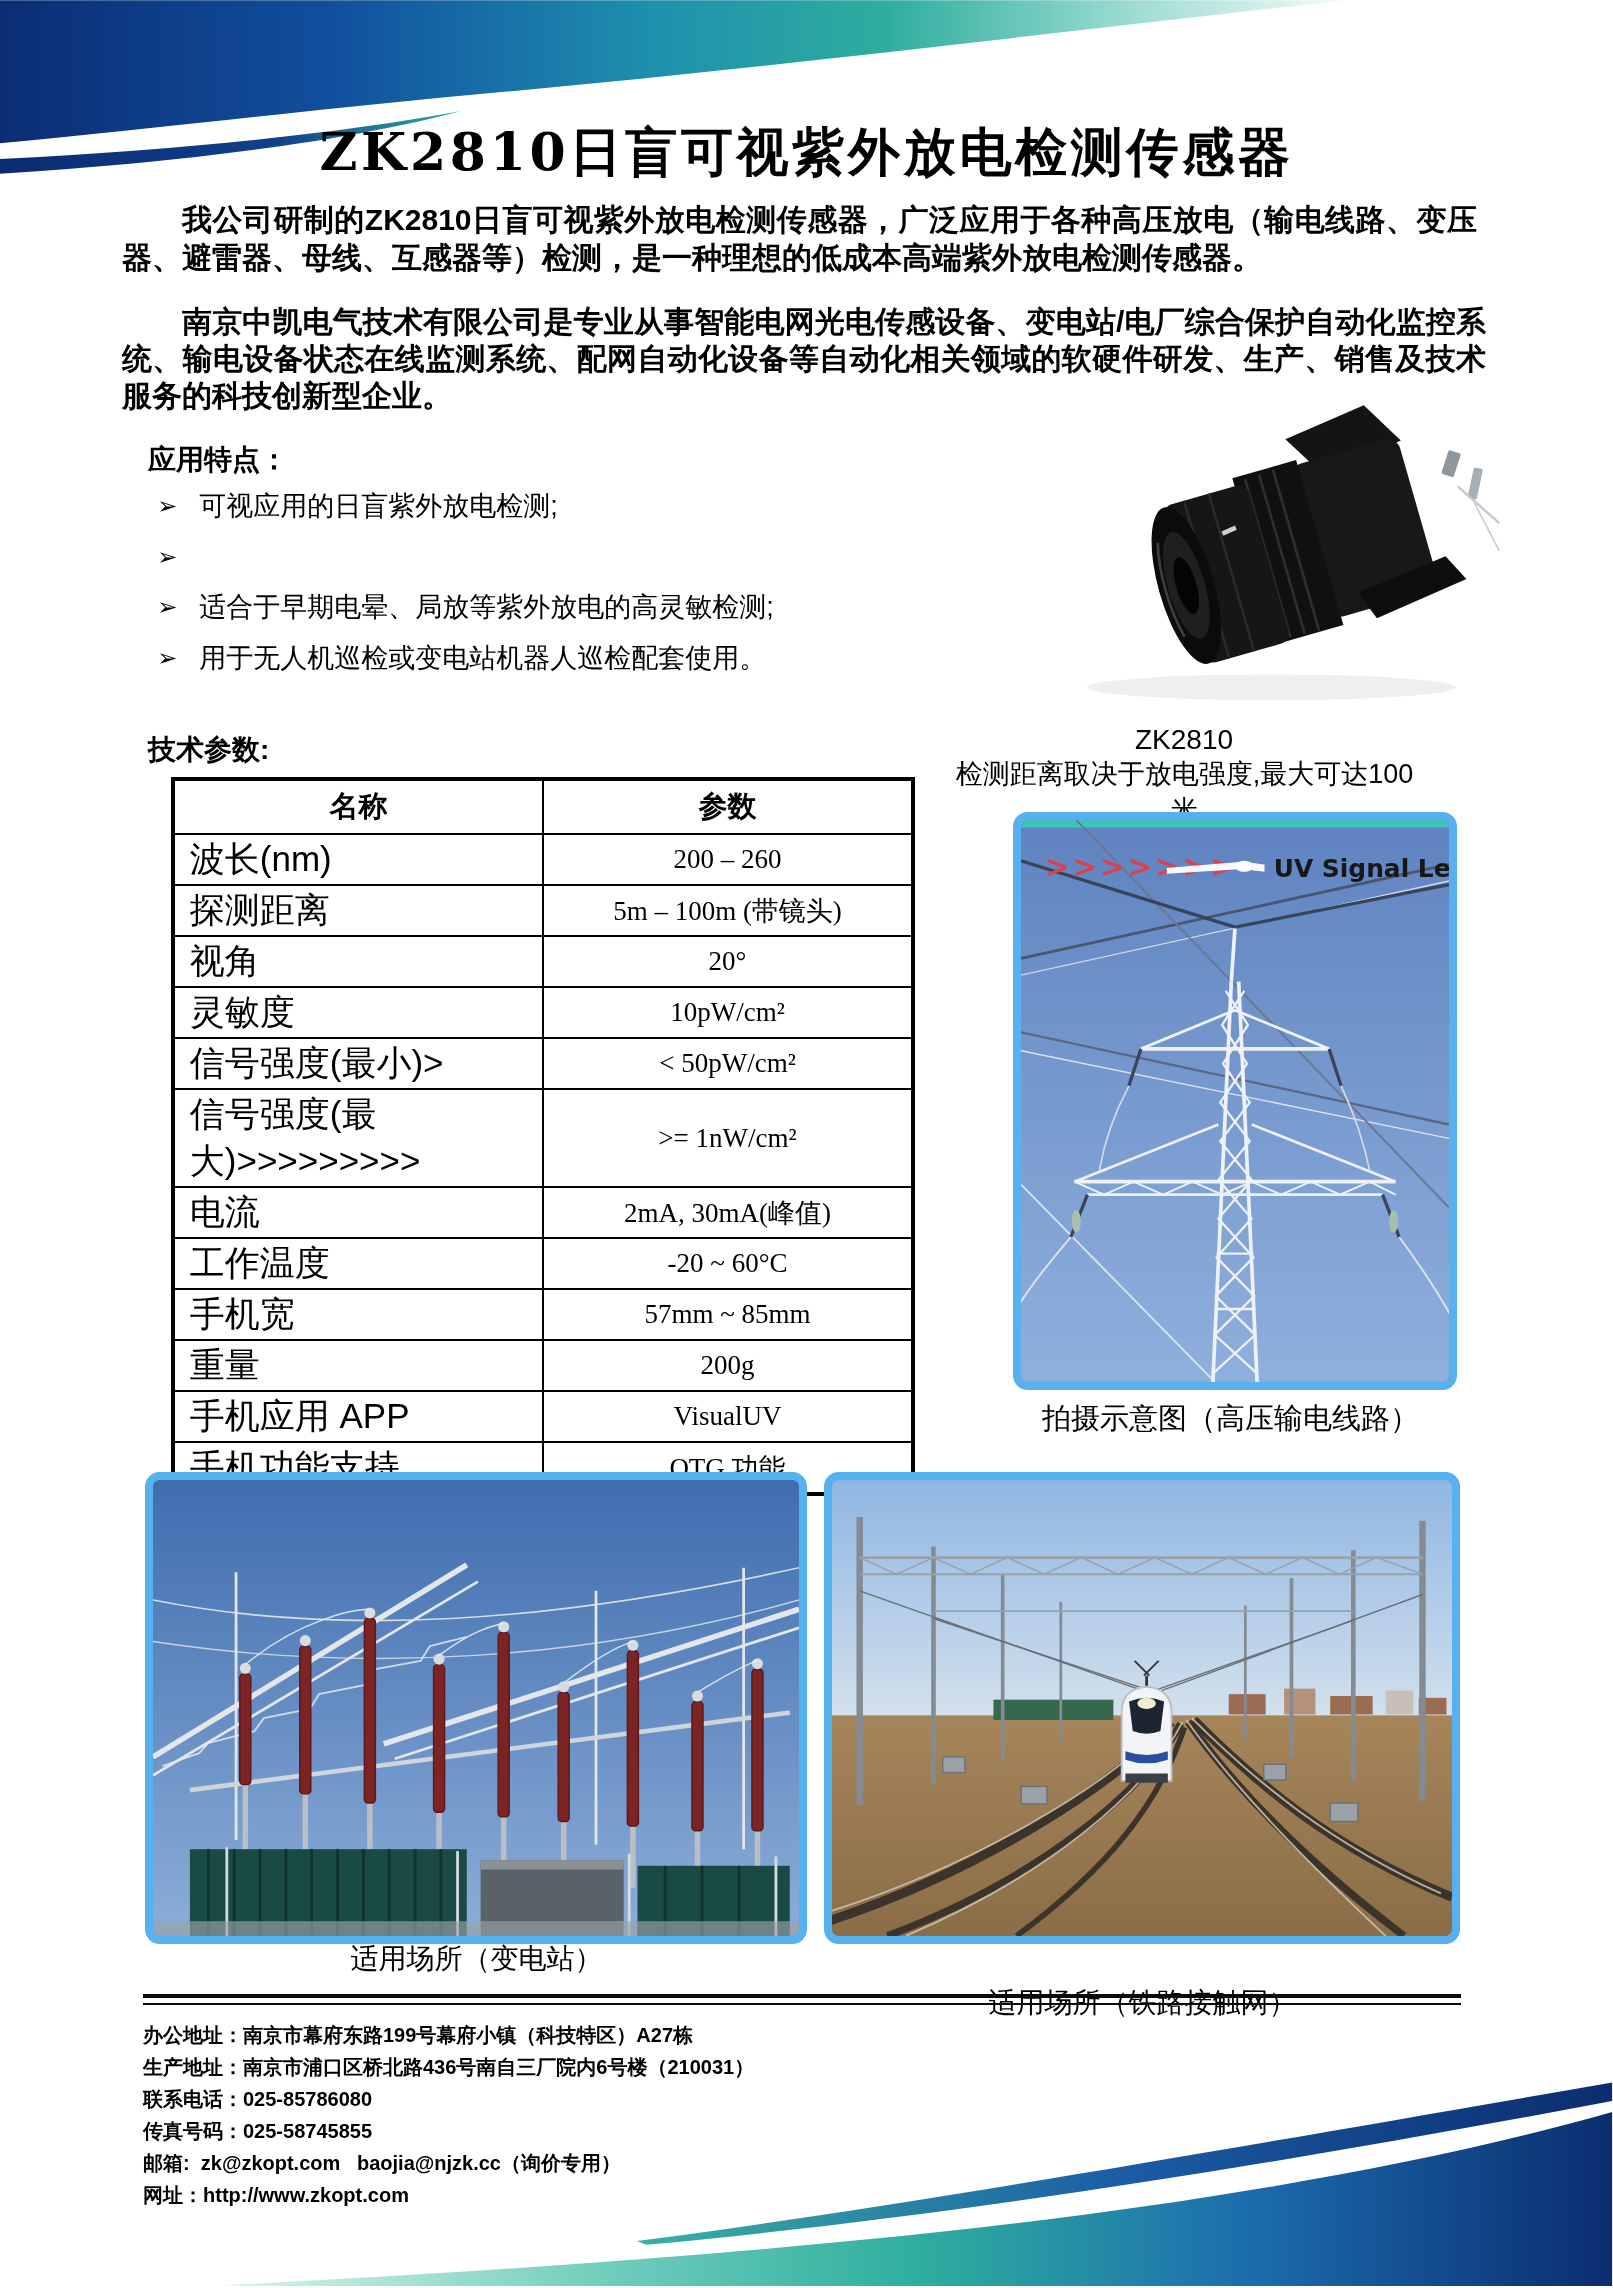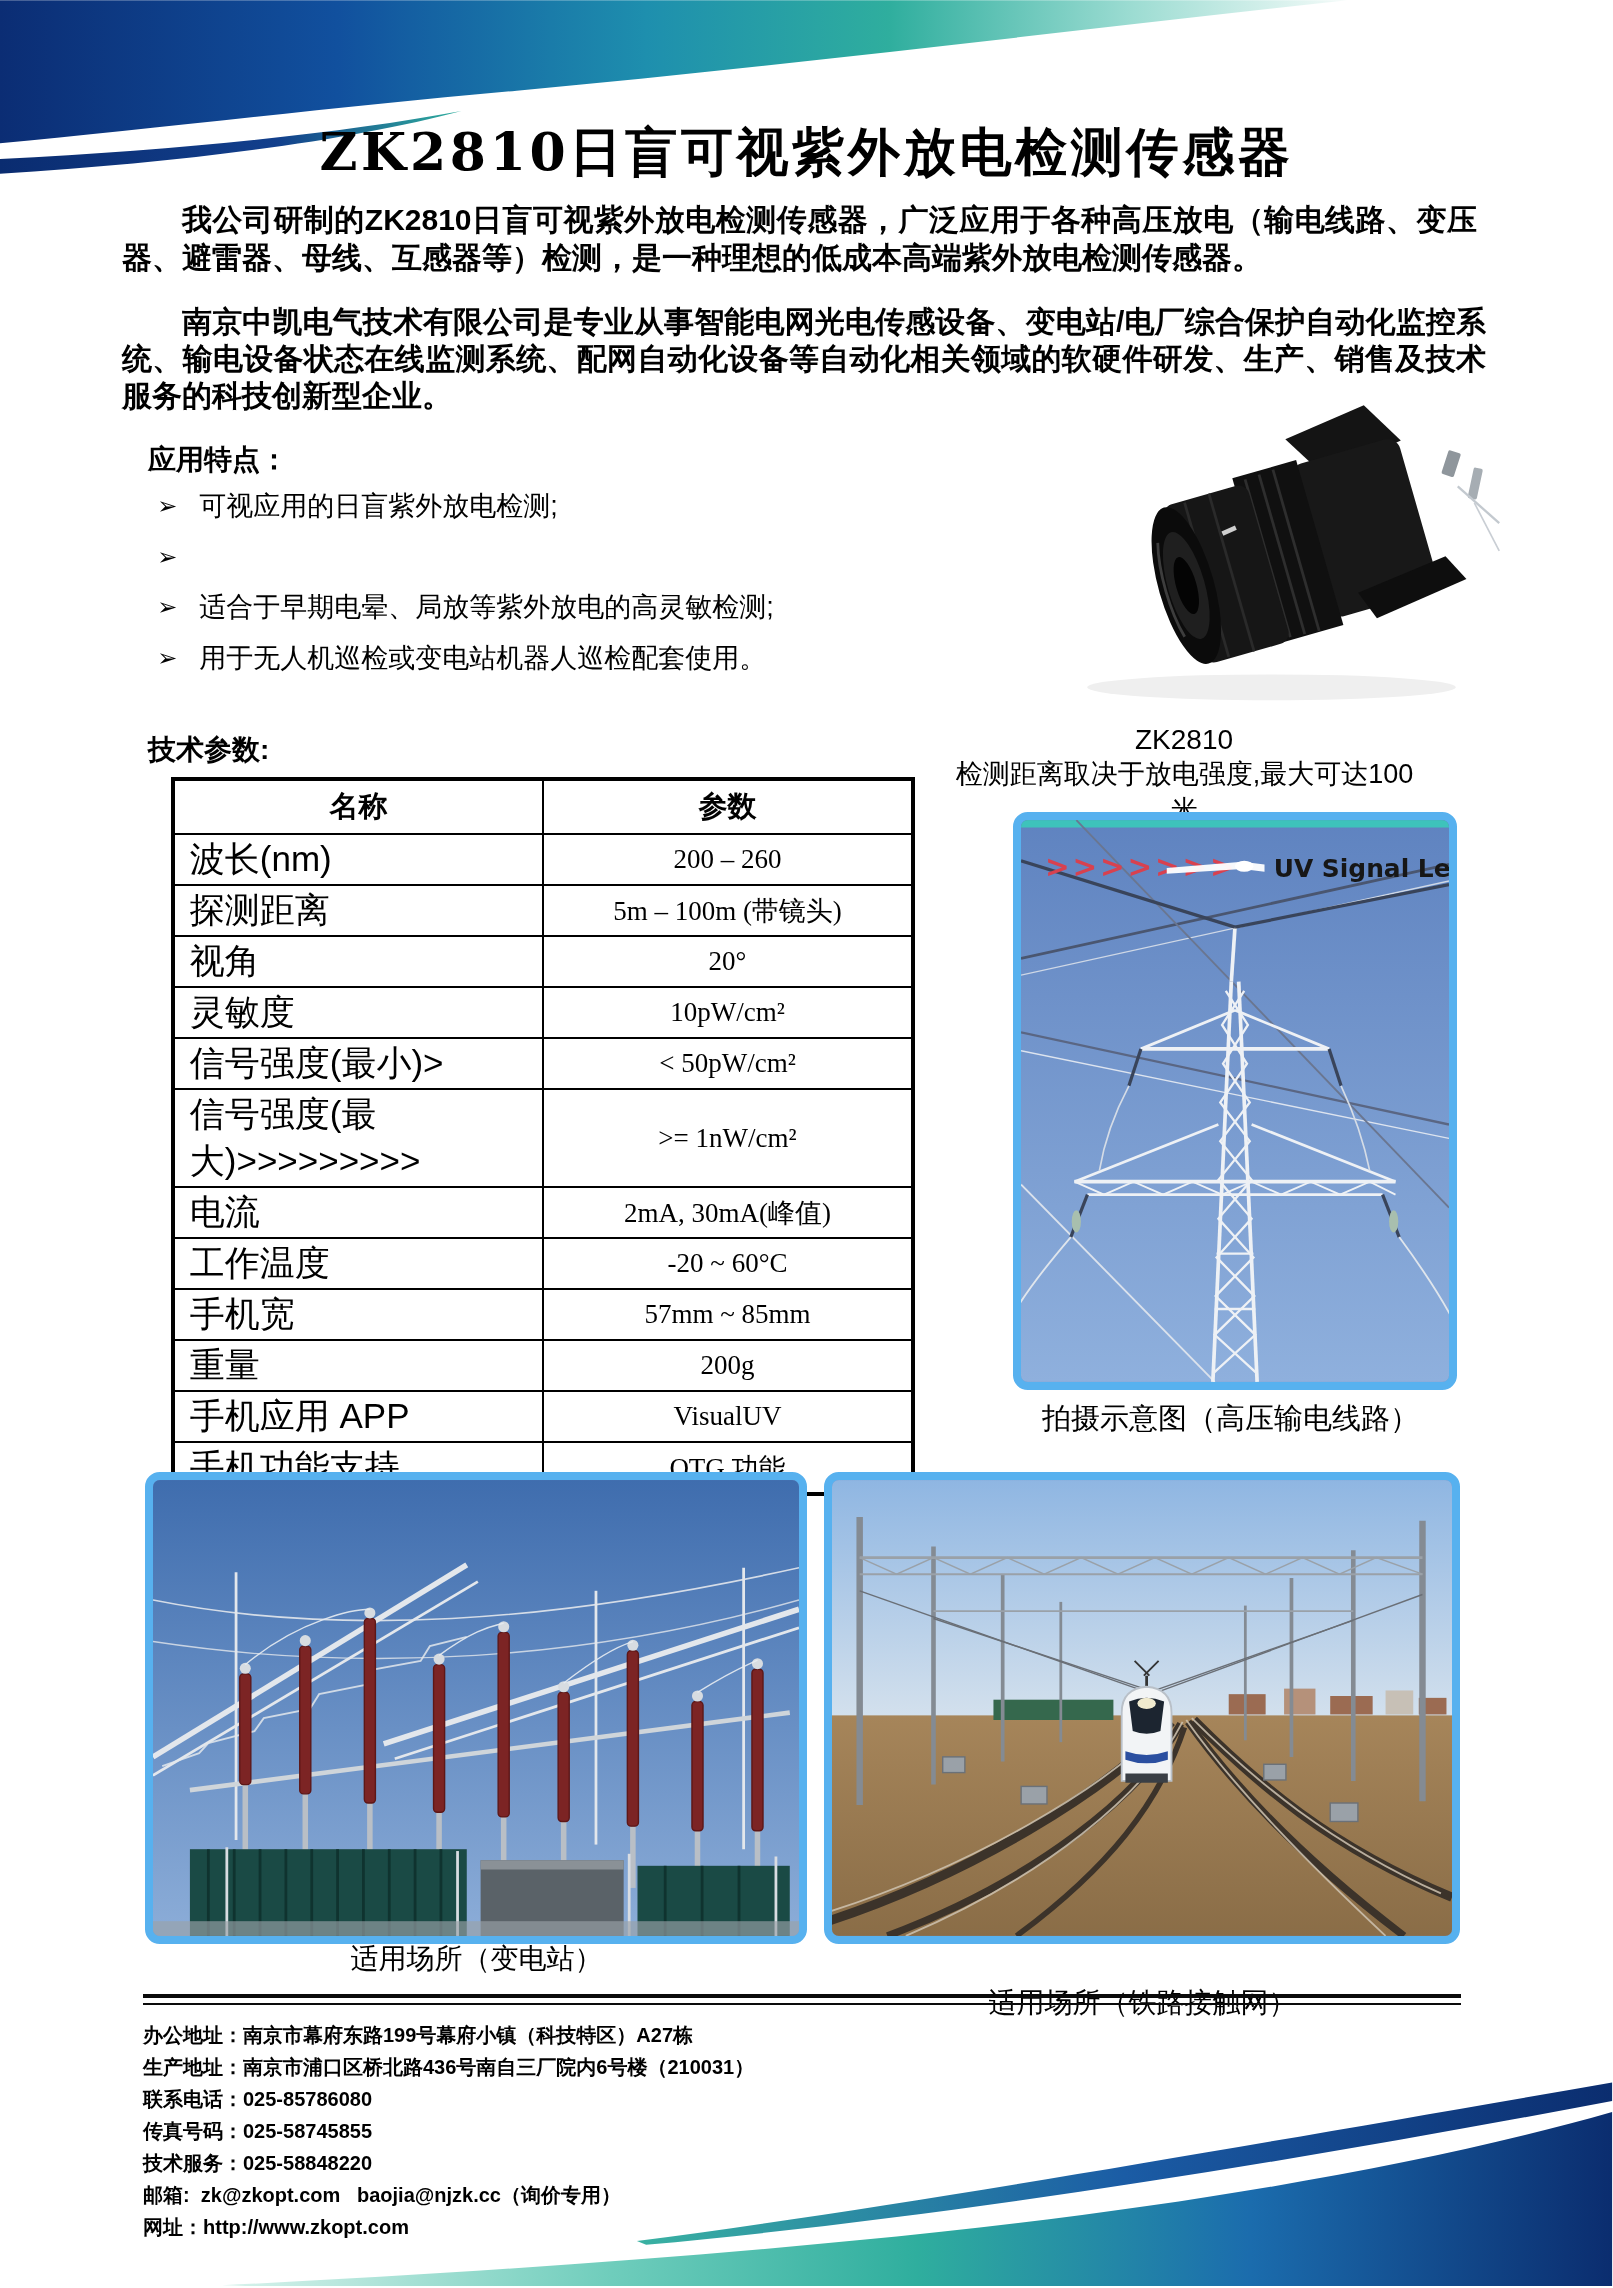--- a/index.html
+++ b/index.html
@@ -388,21 +388,20 @@
   <div class="abs caption cap2" style="left:145px;top:1940px;width:663px;">适用场所（变电站）</div>
   <div class="abs caption cap2" style="left:824px;top:1940px;width:637px;margin-top:44px;">适用场所（铁路接触网）</div>
 
   <div class="abs rule-double" style="left:143px;top:1994px;width:1318px;"></div>
 
   <div class="abs" style="left:143px;top:2019px;width:1015px;">
     <div class="footer-line">办公地址：南京市幕府东路199号幕府小镇（科技特区）A27栋</div>
     <div class="footer-line">生产地址：南京市浦口区桥北路436号南自三厂院内6号楼（210031）</div>
     <div class="footer-line">联系电话：025-85786080</div>
     <div class="footer-line">传真号码：025-58745855</div>
-    <div class="footer-line">技术服务：025-58848220</div>
     <div class="footer-line">邮箱:  zk@zkopt.com   baojia@njzk.cc（询价专用）</div>
     <div class="footer-line">网址：http://www.zkopt.com</div>
   </div>
 
   <svg class="abs" style="left:0;top:2077px;" width="1613" height="212" viewBox="0 0 1748 230">
     <defs>
       <linearGradient id="gC" x1="0" y1="0" x2="1" y2="0">
         <stop offset="0" stop-color="#d9f3ec"></stop>
           <stop offset="0.28" stop-color="#6fcdbc"></stop>
         <stop offset="0.5" stop-color="#2fae9e"></stop>

